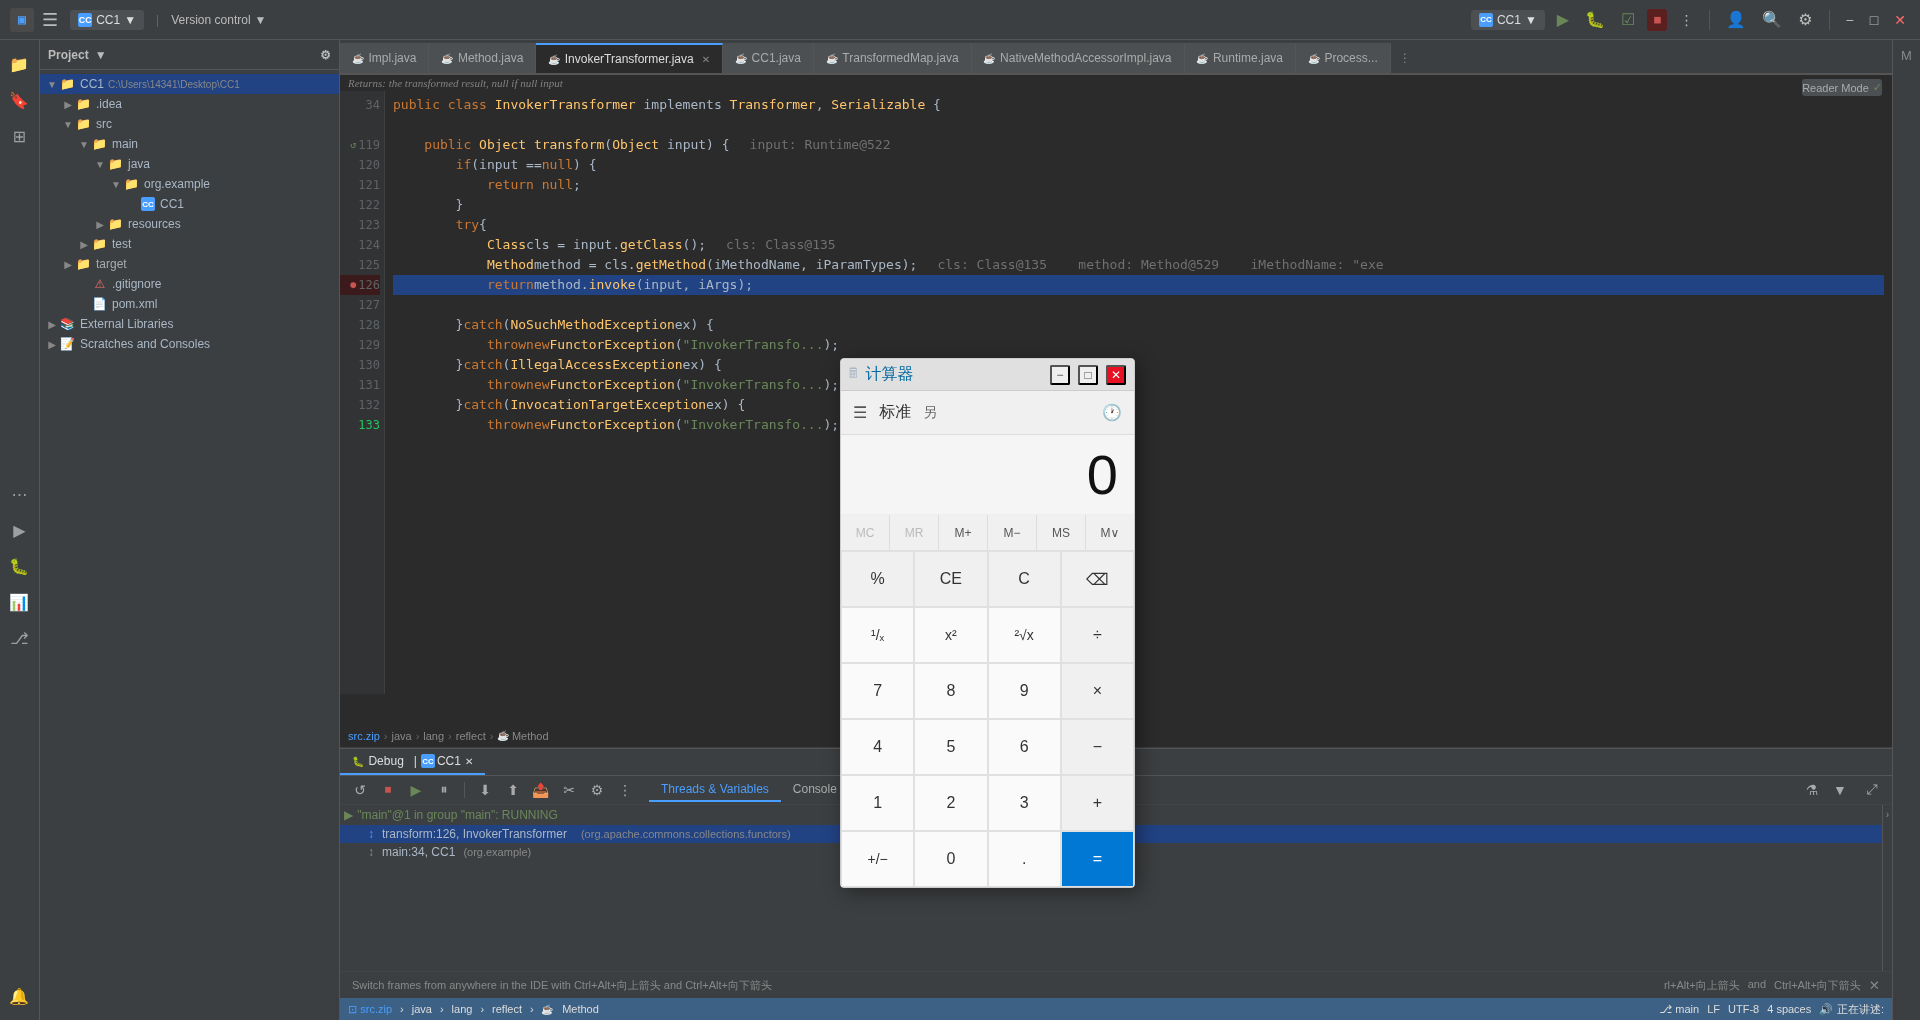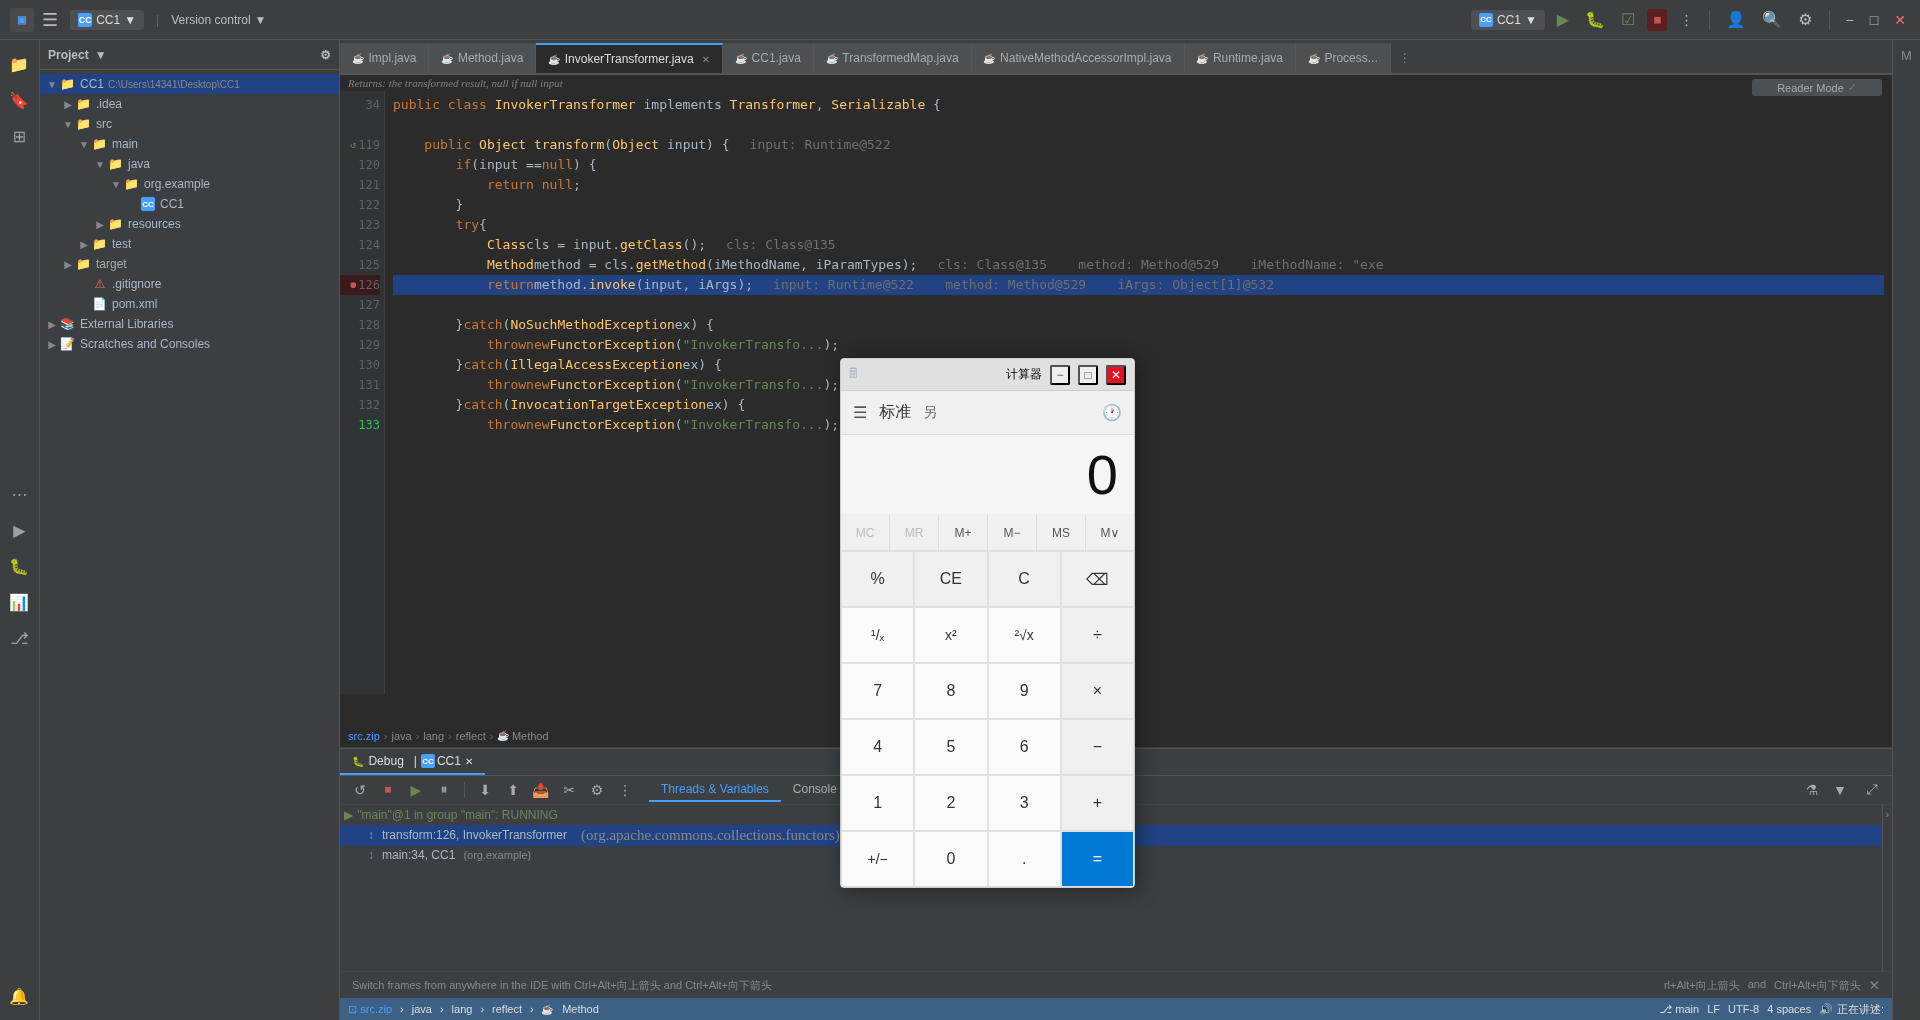--- a/index.html
+++ b/index.html
@@ -37,21 +37,21 @@
 
     
     .content-area { flex: 1; display: flex; flex-direction: column; overflow: hidden; }
 
     
     .tab-bar { height: 35px; background: #3c3f41; display: flex; align-items: flex-end; border-bottom: 2px solid #555; overflow: hidden; }
     .tab { display: flex; align-items: center; padding: 0 12px; height: 30px; background: #4c5052; border-right: 1px solid #555; cursor: pointer; font-size: 12px; color: #aaa; gap: 4px; white-space: nowrap; }
     .tab.active { background: #2b2b2b; color: #ddd; border-top: 2px solid #4a9eff; }
     .tab-close { font-size: 10px; color: #888; margin-left: 4px; }
     .tab-more { padding: 0 8px; height: 30px; display: flex; align-items: center; color: #888; cursor: pointer; }
-    .reader-mode { position: absolute; right: 10px; top: 4px; background: #4c5052; border-radius: 3px; padding: 2px 25px; font-size: 11px; color: #aaa; cursor: pointer; display: flex; align-items: flex-end; gap: 4px; }
+    .reader-mode { position: absolute; right: 10px; top: 4px; background: #4c5052; border-radius: 3px; padding: 2px 0; font-size: 11px; color: #aaa; cursor: pointer; display: flex; align-items: flex-end; gap: 4px; }
 
     .code-editor { flex: 1; display: flex; overflow: hidden; }
     .line-numbers { width: 45px; background: #313335; color: #606366; font-size: 12px; font-family: 'Consolas', monospace; padding: 4px 4px 4px 0; text-align: right; line-height: 20px; overflow: hidden; border-right: 1px solid #3d3f41; user-select: none; }
     .code-content { flex: 1; overflow: hidden; font-family: 'Consolas', monospace; font-size: 13px; line-height: 20px; padding: 4px 8px; }
 
     .code-line { height: 20px; white-space: nowrap; display: flex; align-items: center; }
 
     .kw { color: #cc7832; }
     .str { color: #6a8759; }
     .cls { color: #ffc66d; }
@@ -82,21 +82,21 @@
     .status-bar { height: 22px; background: #3d6185; display: flex; align-items: center; padding: 0 8px; gap: 8px; font-size: 11px; color: #ddd; }
     .status-right { margin-left: auto; display: flex; align-items: center; gap: 8px; }
 
     
     .right-panel { width: 28px; background: #3c3f41; border-left: 1px solid #555; display: flex; flex-direction: column; align-items: center; padding: 4px 0; gap: 4px; }
     .right-panel-icon { width: 22px; height: 22px; display: flex; align-items: center; justify-content: center; cursor: pointer; color: #888; font-size: 13px; }
 
     
     .calc-overlay { position: absolute; top: 358px; left: 840px; width: 295px; background: #f5f5f5; border: 1px solid #ccc; border-radius: 4px; box-shadow: 4px 4px 20px rgba(0,0,0,0.4); z-index: 100; }
     .calc-titlebar { height: 32px; background: #e0e0e0; display: flex; align-items: center; padding: 0 8px; border-bottom: 1px solid #ccc; border-radius: 4px 4px 0 0; gap: 8px; }
-    .calc-title-text { font-size: 12px; color: #000000; flex: 1; text-align: right; }
+    .calc-title-text { font-size: 16px; color: #0369a1; flex: 1; }
     .calc-win-btn { width: 20px; height: 20px; display: flex; align-items: center; justify-content: center; cursor: pointer; color: #555; font-size: 12px; border-radius: 2px; }
     .calc-win-close { background: #e81123; color: white; border-radius: 2px; }
 
     .calc-header { height: 44px; background: #f0f0f0; display: flex; align-items: center; padding: 0 12px; border-bottom: 1px solid #ddd; gap: 12px; }
     .calc-menu-icon { color: #555; font-size: 16px; cursor: pointer; }
     .calc-mode-label { font-size: 16px; color: #333; font-weight: 500; }
     .calc-mode-extra { font-size: 14px; color: #666; }
     .calc-history-btn { margin-left: auto; color: #555; cursor: pointer; font-size: 16px; }
 
     .calc-display { height: 80px; background: #f5f5f5; display: flex; align-items: center; justify-content: flex-end; padding: 0 16px; font-size: 56px; color: #111; font-weight: 200; border-bottom: 1px solid #eee; }
@@ -402,21 +402,20 @@
           <span class="var-hint">cls: Class@135</span>
         </div>
 
         <div class="code-line">
           &nbsp;&nbsp;&nbsp;&nbsp;&nbsp;&nbsp;&nbsp;&nbsp;&nbsp;&nbsp;&nbsp;&nbsp;<span class="cls">Method</span> method = cls.<span class="fn">getMethod</span>(iMethodName, iParamTypes);
           <span class="var-hint">cls: Class@135&nbsp;&nbsp;&nbsp;&nbsp;method: Method@529&nbsp;&nbsp;&nbsp;&nbsp;iMethodName: "exe</span>
         </div>
 
         <div class="code-line" style="background:#214283;">
           &nbsp;&nbsp;&nbsp;&nbsp;&nbsp;&nbsp;&nbsp;&nbsp;&nbsp;&nbsp;&nbsp;&nbsp;<span class="kw">return</span> method.<span class="fn">invoke</span>(input, iArgs);
-          <span class="var-hint">input: Runtime@522&nbsp;&nbsp;&nbsp;&nbsp;method: Method@529&nbsp;&nbsp;&nbsp;&nbsp;iArgs: Object[1]@532</span>
         </div>
 
         <div class="code-line">&nbsp;</div>
 
         <div class="code-line">
           &nbsp;&nbsp;&nbsp;&nbsp;&nbsp;&nbsp;&nbsp;&nbsp;} <span class="kw">catch</span> (<span class="cls">NoSuchMethodException</span> ex) {
         </div>
 
         <div class="code-line">
           &nbsp;&nbsp;&nbsp;&nbsp;&nbsp;&nbsp;&nbsp;&nbsp;&nbsp;&nbsp;&nbsp;&nbsp;<span class="kw">throw</span> <span class="kw">new</span> <span class="cls">FunctorException</span>(<span class="str">"InvokerTransfo...</span>);
@@ -501,21 +500,21 @@
 
           <div class="debug-item running">
             <span>▶</span>
             <span>"main"@1 in group "main": RUNNING</span>
           </div>
 
           <div class="debug-stack-item selected">
             <span class="tree-indent" style="width:20px;"></span>
             <span style="color:#4a9eff;">↕</span>
             <span style="color:#a9b7c6;margin-left:4px;">transform:126, InvokerTransformer</span>
-            <span style="color:#888;margin-left:10px;font-size:15px;font-family:Liberation Serif, serif;">(org.apache.commons.collections.functors)</span>
+            <span style="color:#888;margin-left:10px;font-size:11px;">(org.apache.commons.collections.functors)</span>
           </div>
 
 
           <div class="debug-stack-item">
             <span class="tree-indent" style="width:20px;"></span>
             <span style="color:#888;">↕</span>
             <span style="color:#a9b7c6;margin-left:4px;">main:34, CC1</span>
             <span style="color:#888;margin-left:4px;font-size:11px;">(org.example)</span>
           </div>
         </div>

